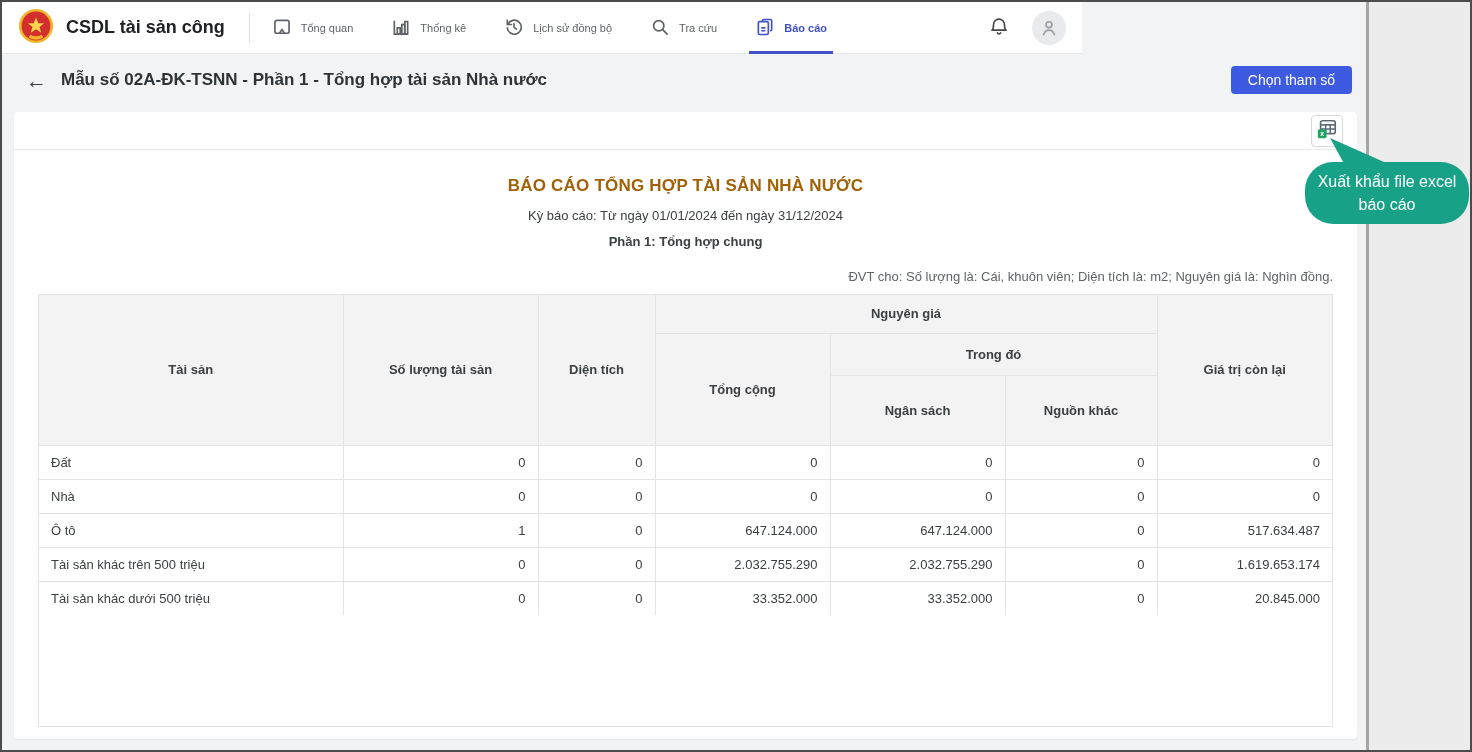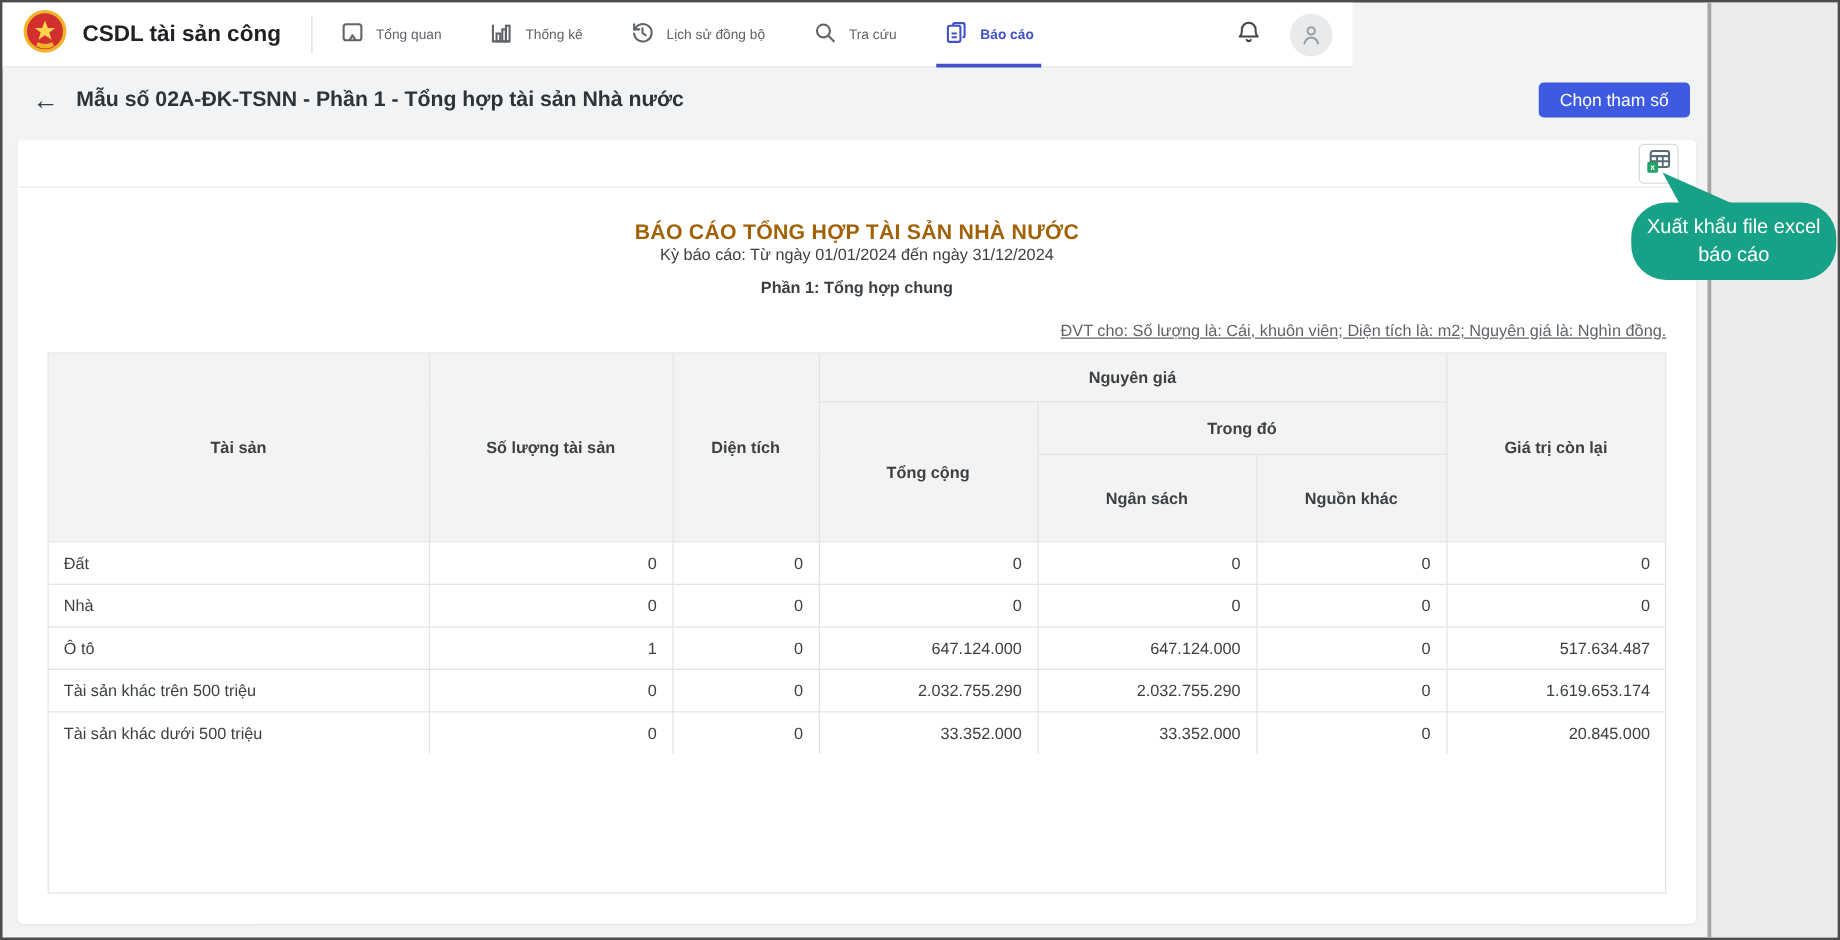--- a/index.html
+++ b/index.html
@@ -37,23 +37,23 @@
   
   .card { position:absolute; top:110px; left:12px; width:1343px; height:627px; background:#fff;
           border-radius:4px; box-shadow:0 1px 2px rgba(0,0,0,.05); }
   .card-toolbar { height:38px; border-bottom:1px solid #eaeaea; display:flex;
                   justify-content:flex-end; align-items:center; padding-right:14px; }
   .excel-btn { width:32px; height:32px; border:1px solid #d9d9d9; border-radius:4px; background:#fff;
                display:flex; align-items:center; justify-content:center; cursor:pointer; }
 
   .report-title { text-align:center; font-size:17px; font-weight:bold; color:#a16207;
                   margin-top:26px; letter-spacing:.2px; }
-  .report-period { text-align:center; font-size:13px; color:#3c4043; }
+  .report-period { text-align:center; font-size:13px; color:#3c4043; margin-top:12px; }
   .report-part { text-align:center; font-size:13px; font-weight:bold; color:#3c4043; margin-top:11px; }
-  .unit-note { text-align:right; font-size:13px; color:#5f6368; margin:20px 24px 10px 24px;text-decoration:underline; }
+  .unit-note { text-align:right; font-size:13px; color:#5f6368; margin:20px 24px 10px 24px; }
 
   
   .table-wrap { margin:0 24px; height:433px; border:1px solid #e3e3e3; overflow:hidden; }
   table { width:100%; border-collapse:collapse; table-layout:fixed; border:hidden; }
   th, td { border:1px solid #e3e3e3; font-size:13px; color:#3c4043;margin-left:48px; }
   thead th { background:#f3f3f3; font-weight:bold; text-align:center; padding:2px 8px; }
   thead tr:nth-child(1) th { height:38px; }
   thead tr:nth-child(2) th { height:42px; }
   thead tr:nth-child(3) th { height:70px; }
   tbody tr { height:34px; background:#fff; }

